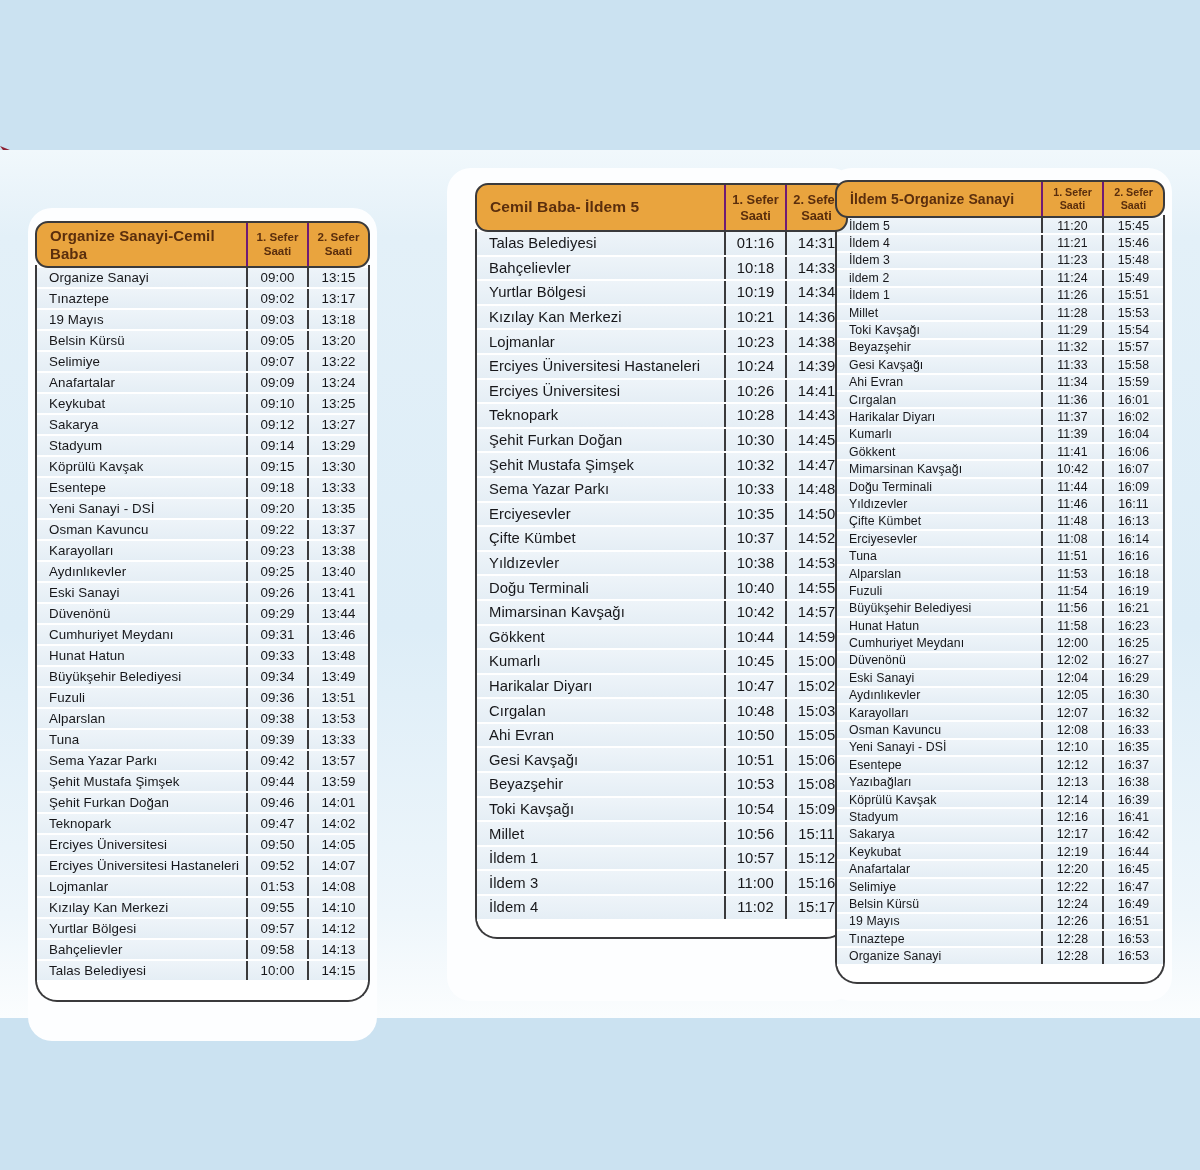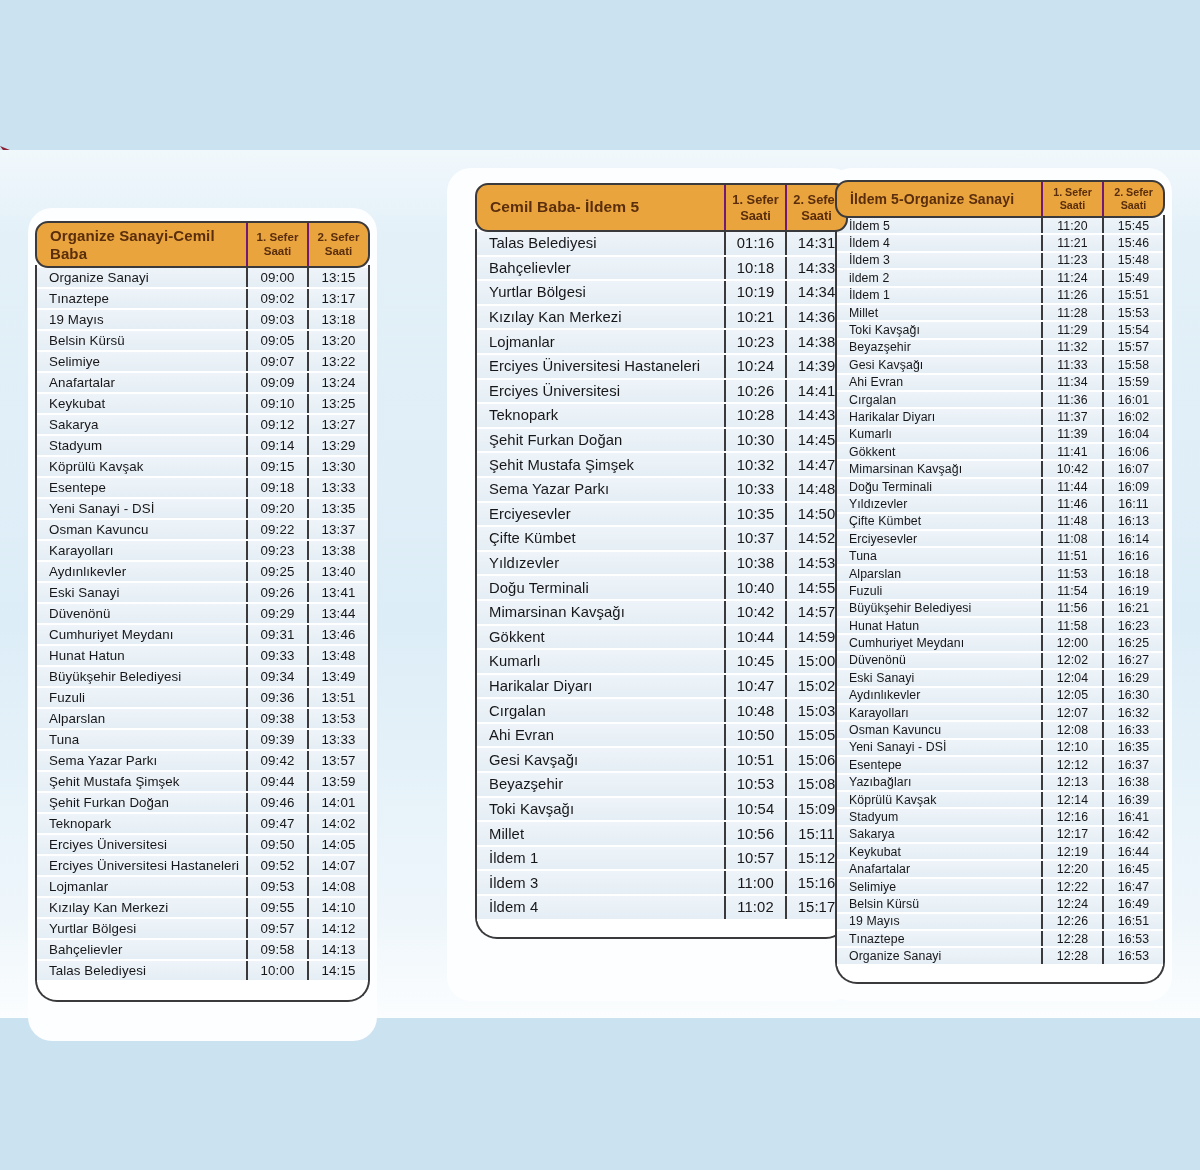--- a/index.html
+++ b/index.html
@@ -226,21 +226,21 @@
           <div class="cell time">09:50</div>
           <div class="cell time">14:05</div>
         </div>
         <div class="trow">
           <div class="cell name">Erciyes Üniversitesi Hastaneleri</div>
           <div class="cell time">09:52</div>
           <div class="cell time">14:07</div>
         </div>
         <div class="trow">
           <div class="cell name">Lojmanlar</div>
-          <div class="cell time">09:53</div>
+          <div class="cell time">01:53</div>
           <div class="cell time">14:08</div>
         </div>
         <div class="trow">
           <div class="cell name">Kızılay Kan Merkezi</div>
           <div class="cell time">09:55</div>
           <div class="cell time">14:10</div>
         </div>
         <div class="trow">
           <div class="cell name">Yurtlar Bölgesi</div>
           <div class="cell time">09:57</div>

